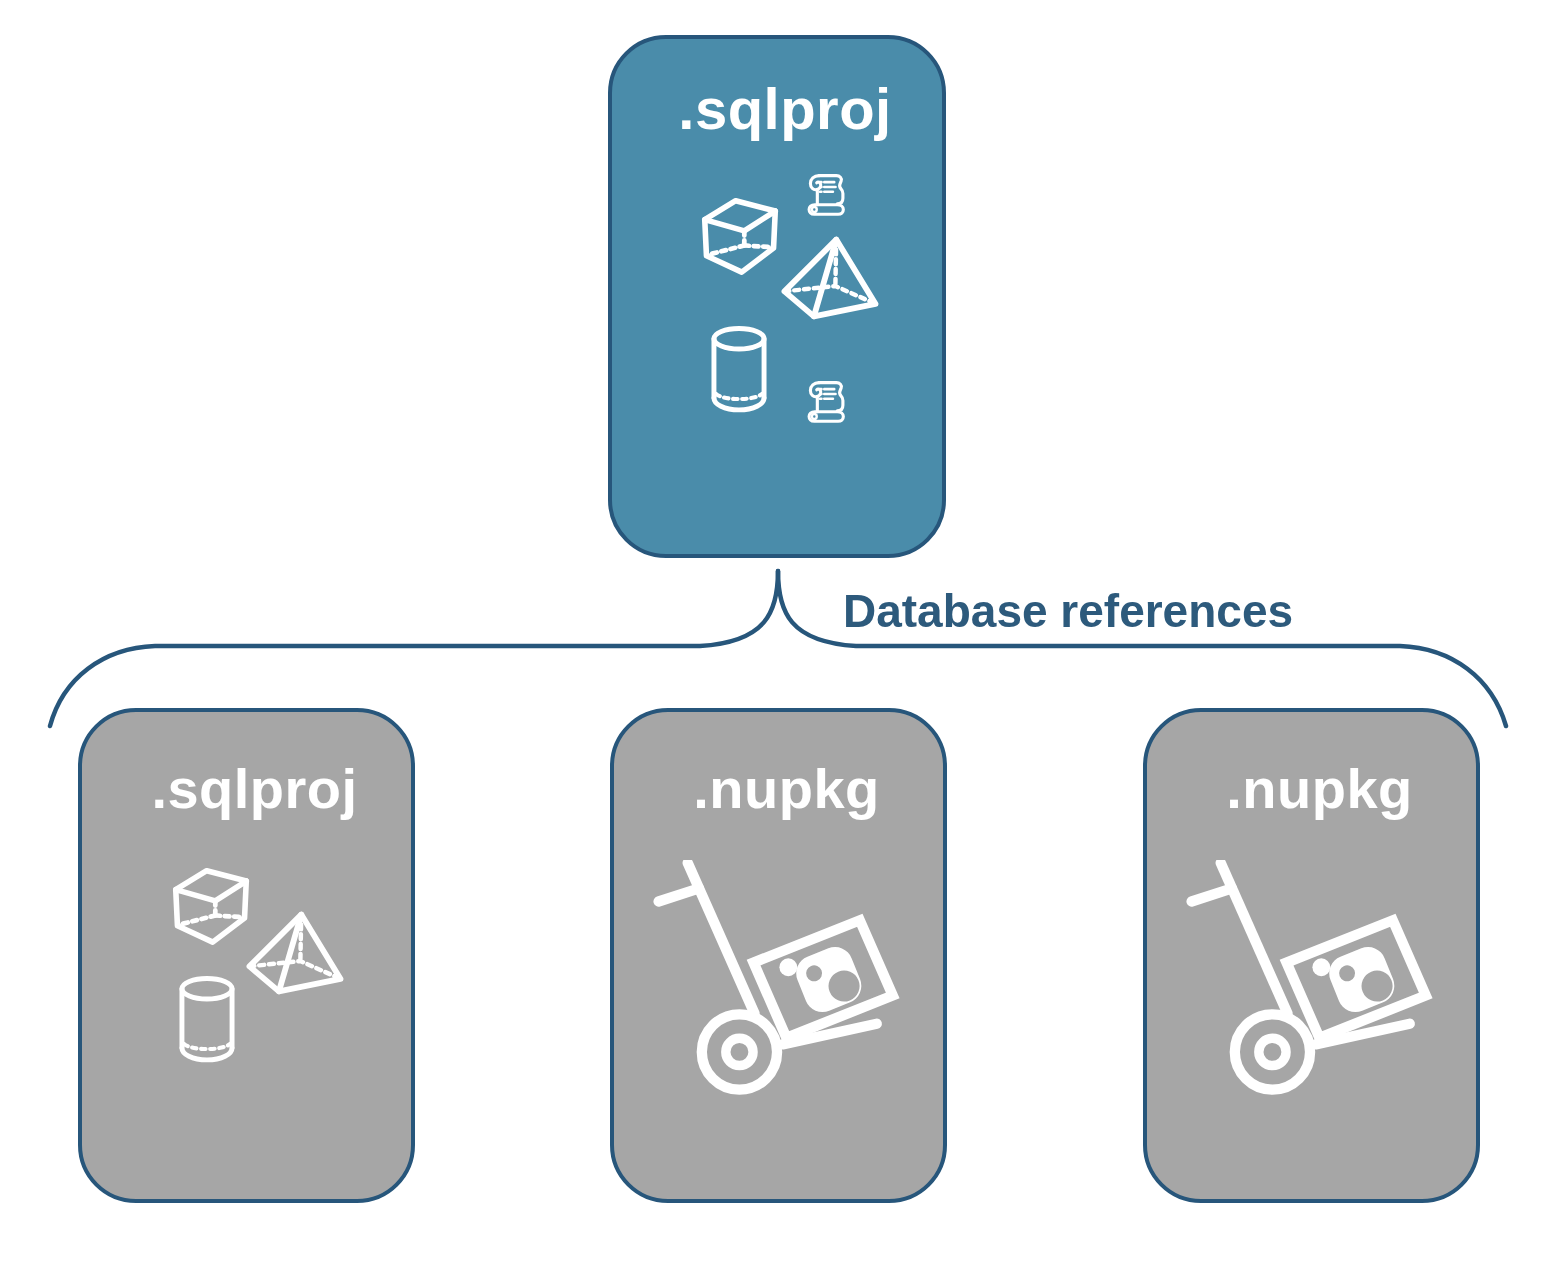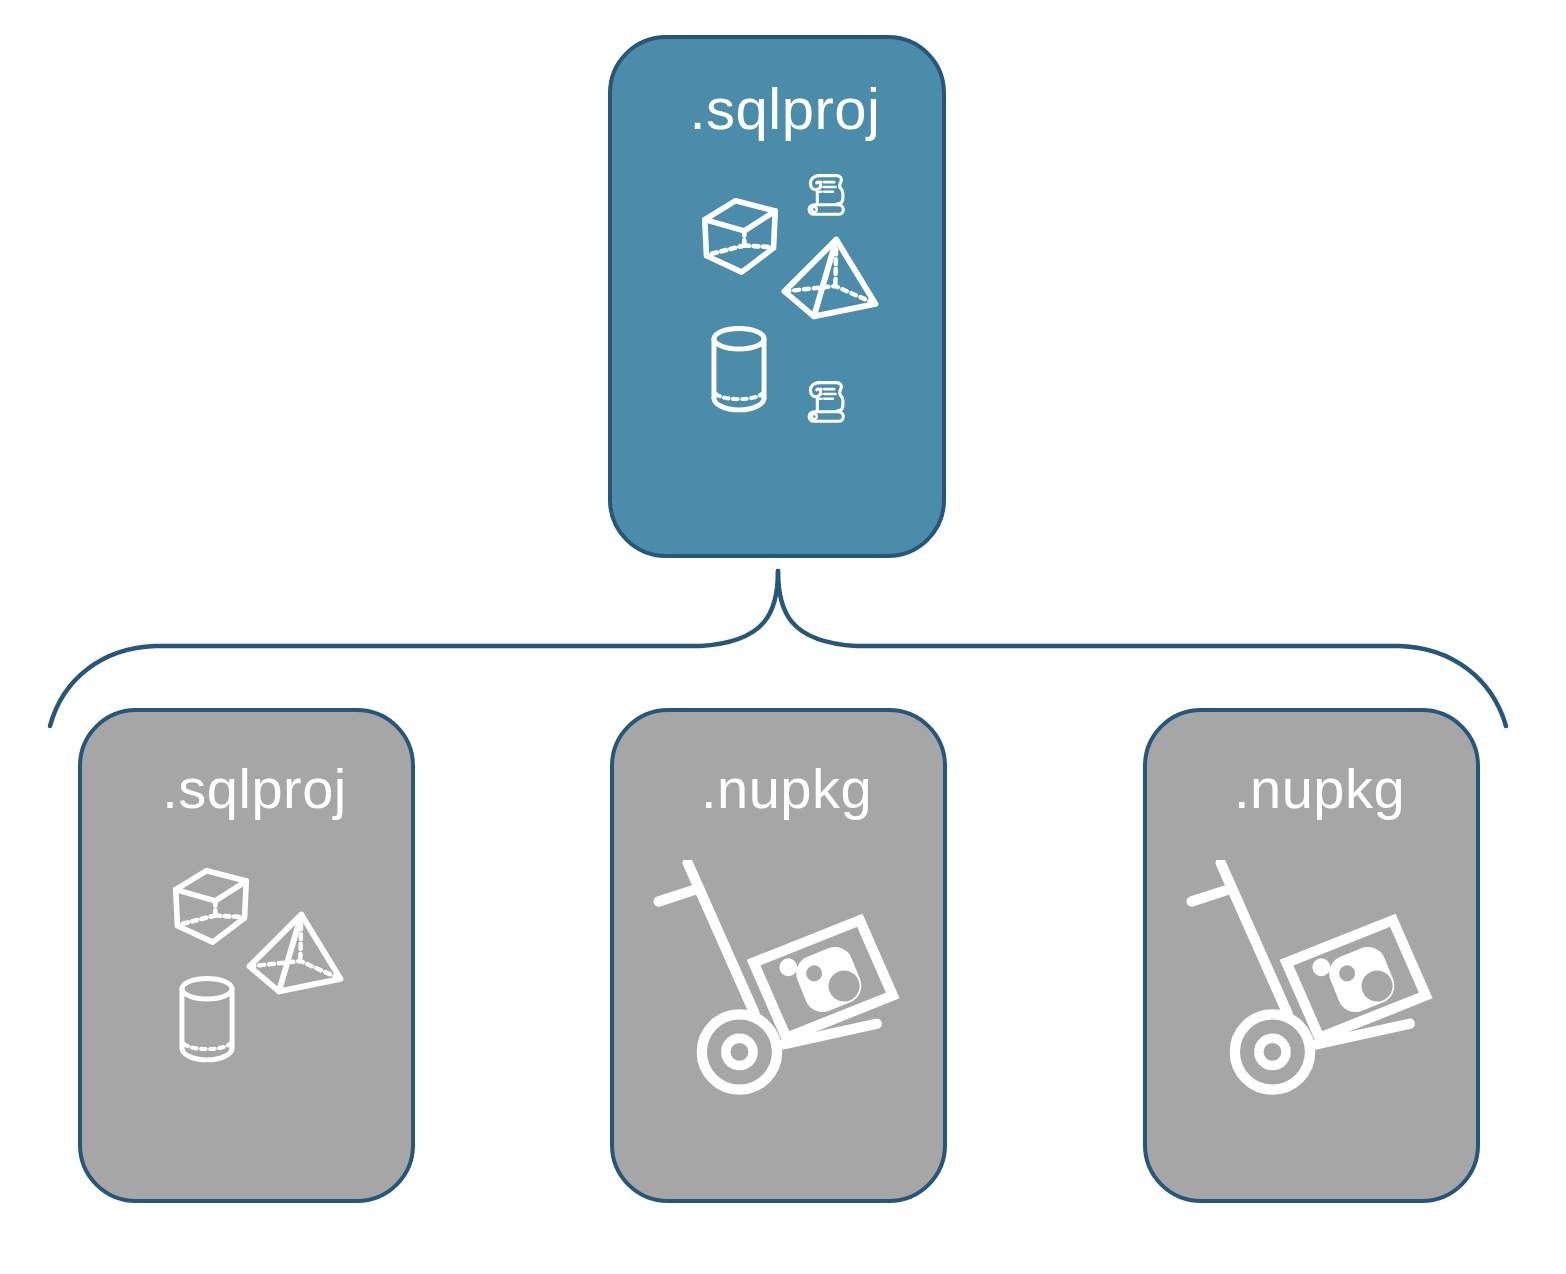--- a/index.html
+++ b/index.html
@@ -31,21 +31,21 @@
     width:337px;height:495px;top:708px;
     background:var(--child-fill);
   }
   .card.child.c0{left:78px;}
   .card.child.c1{left:610px;}
   .card.child.c2{left:1143px;}
   .card-title{
     position:absolute;left:16px;right:0;
     text-align:center;
     color:#ffffff;
-    font-weight:normal;
+    font-weight:bold;
     letter-spacing:0.5px;
   }
   .card.root .card-title{top:36px;font-size:58px;}
   .card.child .card-title{top:44px;font-size:56px;}
   .icon{position:absolute;display:block;}
   .icon path,.icon ellipse,.icon circle.ring{
     fill:none;stroke:var(--icon);stroke-linecap:round;stroke-linejoin:round;
   }
   .icon .dashed{stroke-dasharray:5.5 5.5;}
   .icon .fillwhite{fill:var(--icon);stroke:none;}
@@ -76,20 +76,21 @@
 </head>
 <body>
 
 <div class="canvas">
 
   <svg class="brace-layer" viewBox="0 0 1566 1274" aria-hidden="true">
     <path d="M778,571 C778,612 766,642 700,646 L155,646 C103,648 63,678 50,726"></path>
     <path d="M778,571 C778,612 790,642 856,646 L1400,646 C1452,648 1492,678 1506,726"></path>
   </svg>
 
+  <div class="connector-label">Database references</div>
 
   <div class="card root">
     <div class="card-title">.sqlproj</div>
 
     <svg class="icon cube" viewBox="0 0 100 100">
       <path stroke-width="6.5" d="M9,31 L45,9 L91,21 L89,64 L52,92 L11,73 Z"></path>
       <path stroke-width="6.5" d="M9,31 L55,44 L91,21"></path>
       <path class="dashed" stroke-width="5.5" d="M55,44 L55,61"></path>
       <path class="dashed" stroke-width="5.5" d="M55,61 L12,72"></path>
       <path class="dashed" stroke-width="5.5" d="M55,61 L88,63"></path>

